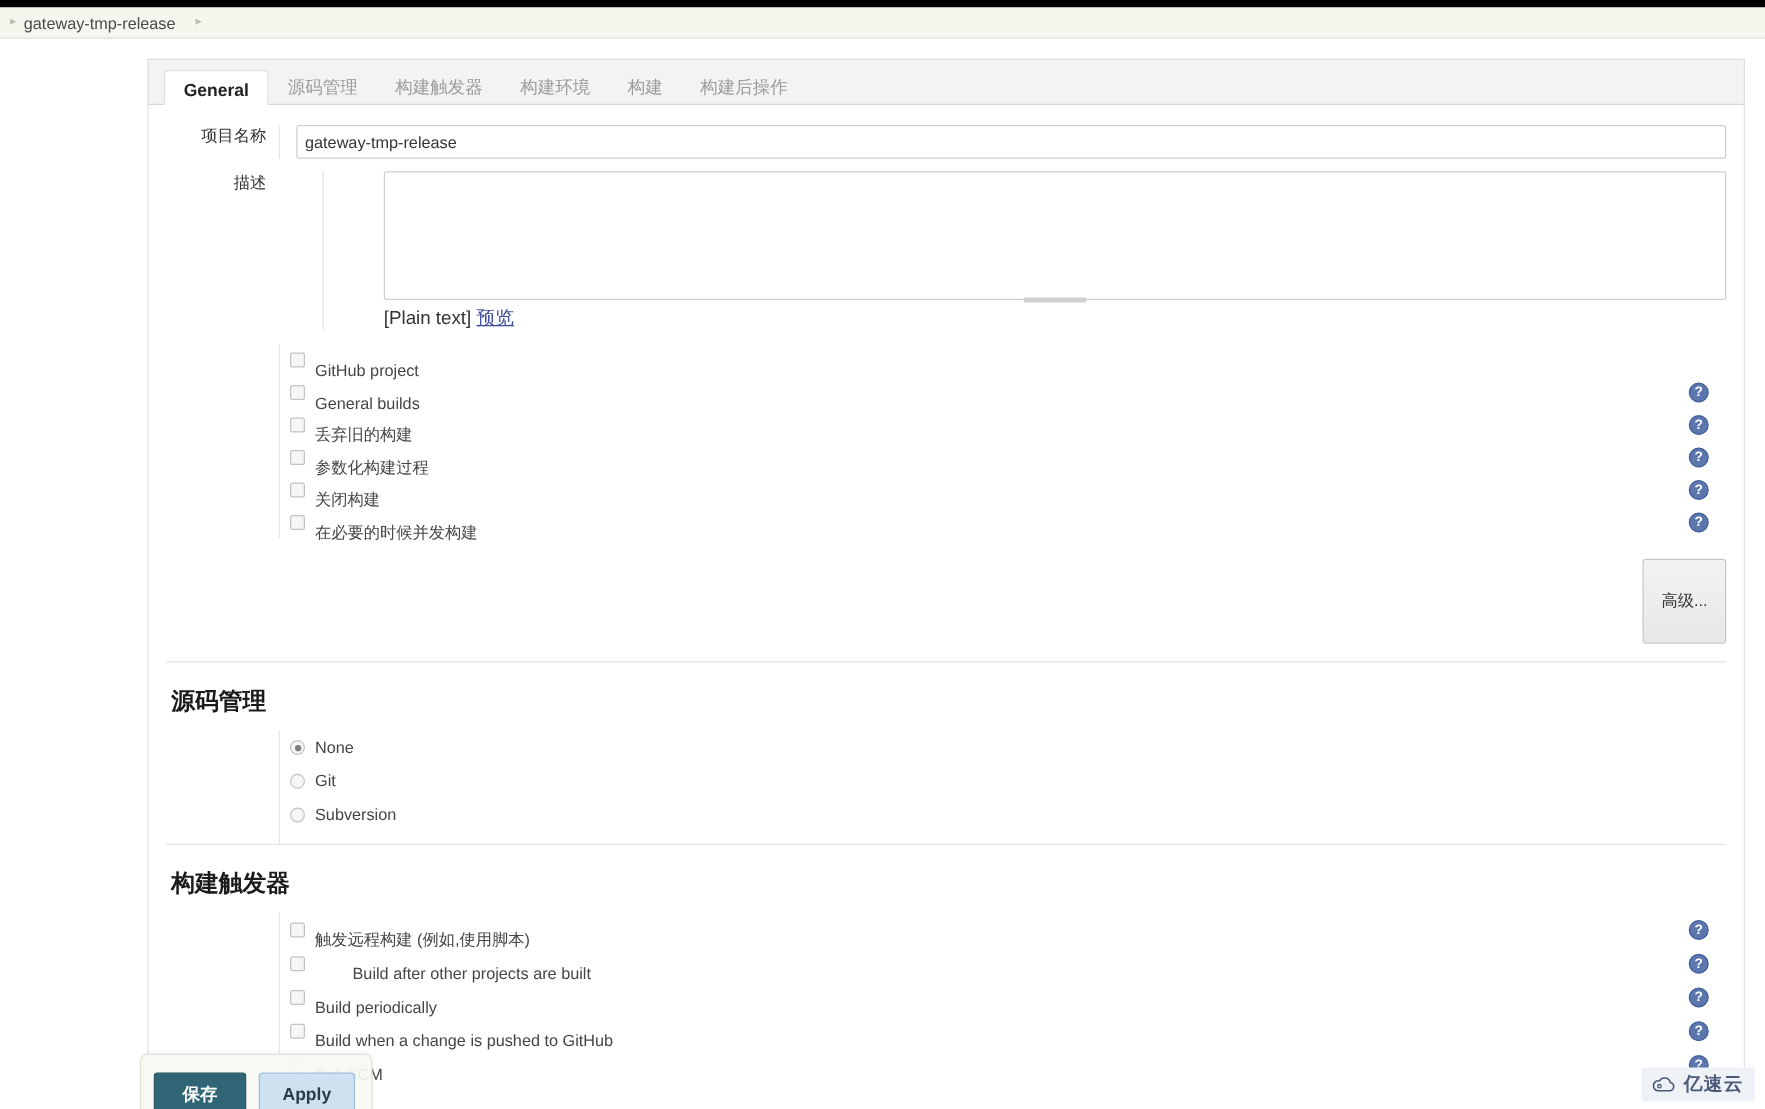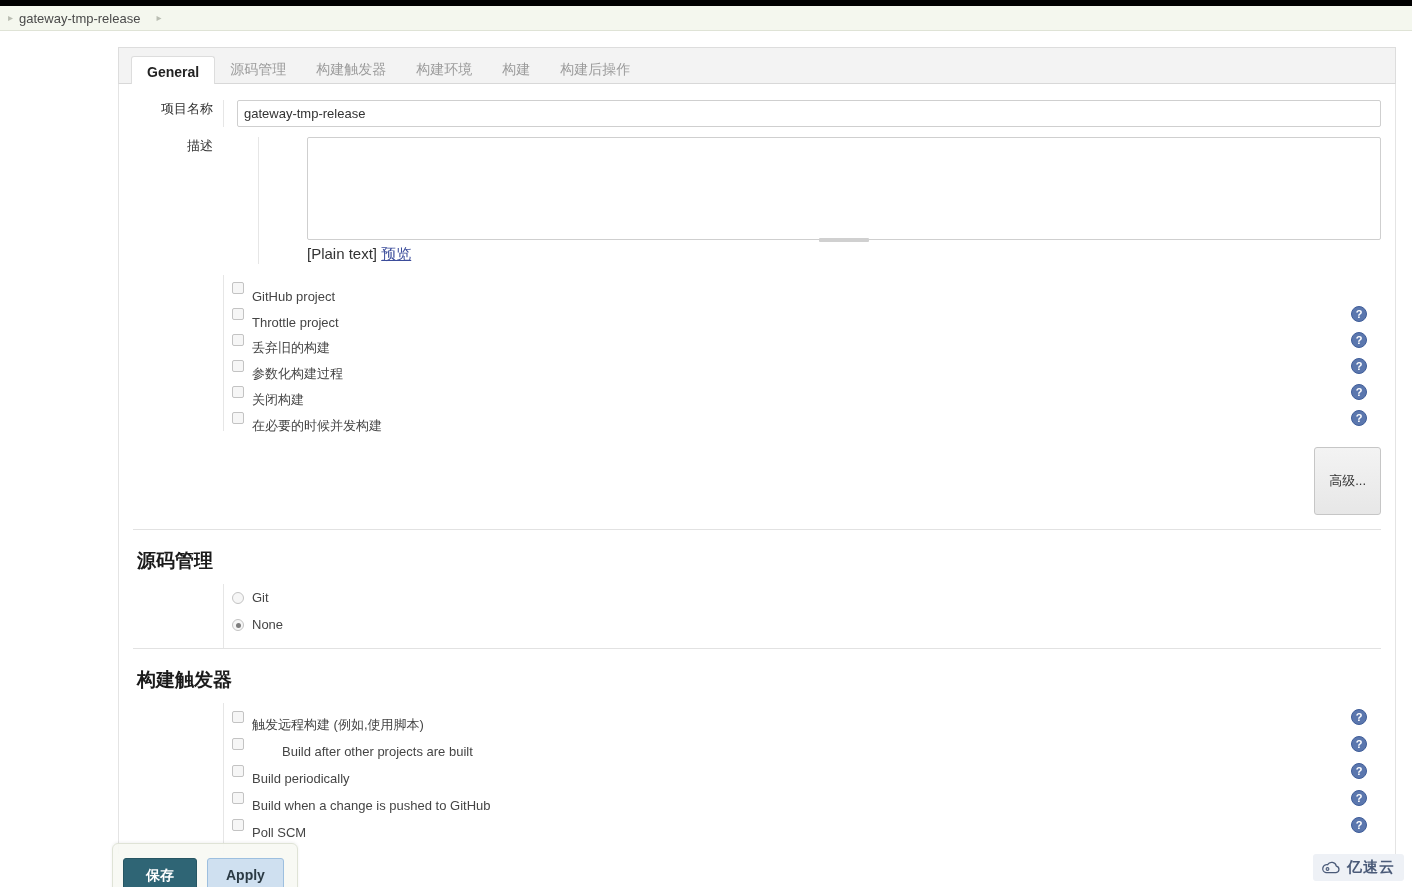--- a/index.html
+++ b/index.html
@@ -381,21 +381,21 @@
       <div class="sep-line"></div>
       <div class="field-col" style="padding-left:8px;">
 
         <div class="cb-row">
           <span class="cb"></span>
           <span class="cb-label">GitHub project</span>
         </div>
 
         <div class="cb-row">
           <span class="cb"></span>
-          <span class="cb-label">Throttle project</span>
+          <span class="cb-label">General builds</span>
           <span class="help-icon">?</span>
         </div>
 
         <div class="cb-row">
           <span class="cb"></span>
           <span class="cb-label">丢弃旧的构建</span>
           <span class="help-icon">?</span>
         </div>
 
         <div class="cb-row">
@@ -425,26 +425,30 @@
     </div>
 
     <div class="section-div"></div>
 
     <div class="section-h">源码管理</div>
     <div class="row">
       <div class="lbl-col"></div>
       <div class="sep-line"></div>
       <div class="field-col" style="padding-left:8px; padding-bottom:10px;">
         <div class="rd-row">
+          <span class="rd checked"></span>
+          <span class="rd-label">None</span>
+        </div>
+        <div class="rd-row">
           <span class="rd"></span>
           <span class="rd-label">Git</span>
         </div>
         <div class="rd-row">
-          <span class="rd checked"></span>
-          <span class="rd-label">None</span>
+          <span class="rd"></span>
+          <span class="rd-label">Subversion</span>
         </div>
       </div>
     </div>
 
     <div class="section-div"></div>
 
     <div class="section-h">构建触发器</div>
     <div class="row">
       <div class="lbl-col"></div>
       <div class="sep-line"></div>

